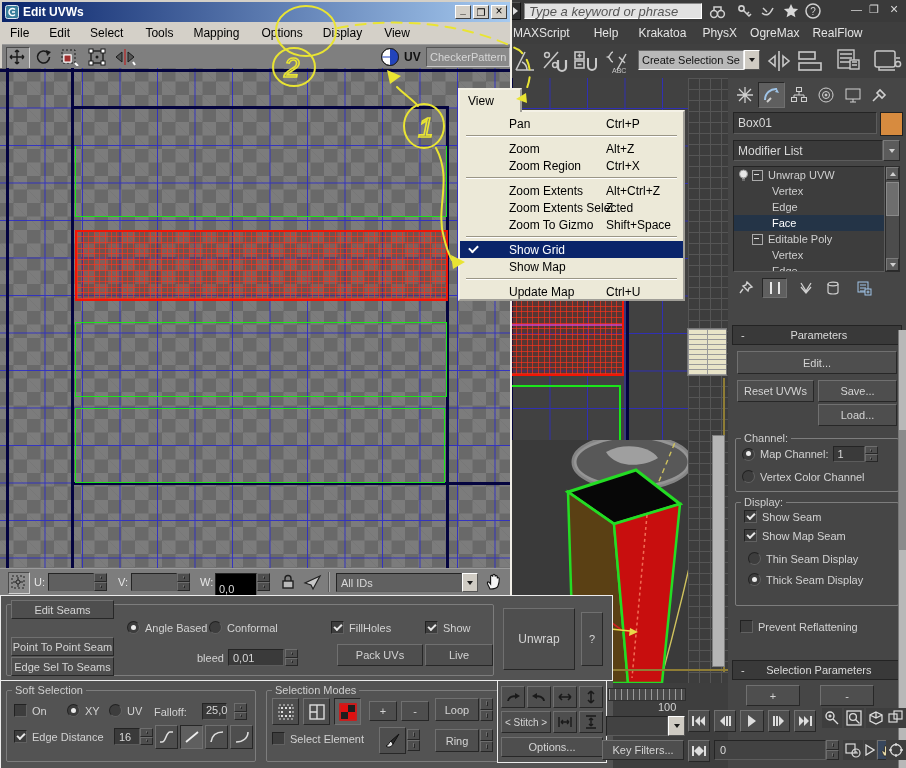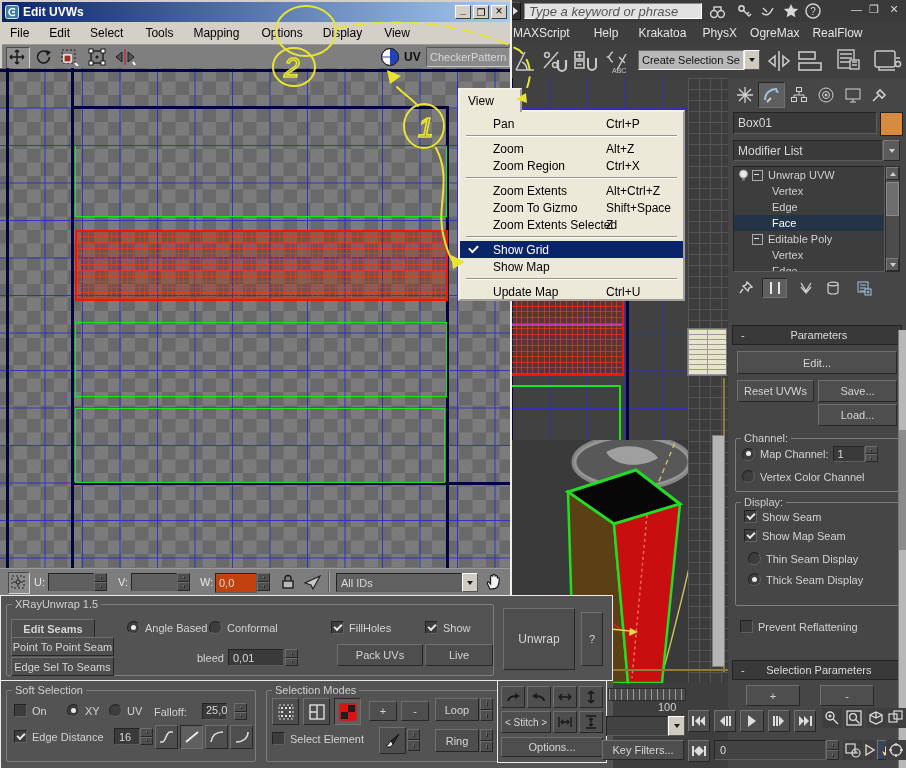--- a/index.html
+++ b/index.html
@@ -37,21 +37,21 @@
   .ddbtn{background:#5b5b5b;border:1px solid;border-color:#7a7a7a #2a2a2a #2a2a2a #7a7a7a;
     display:flex;align-items:center;justify-content:center;box-sizing:border-box;}
   .ddbtn.light{background:#cfcbc3;border-color:#fff #555 #555 #fff;}
   
   .roll{background:#393939;border:1px solid #232323;color:#dadada;font-size:11px;
     display:flex;align-items:center;box-sizing:border-box;}
   .roll span.minus{margin:0 8px;}
   .roll span.title{flex:1;text-align:center;margin-right:16px;}
   
   .vmenu{background:#ece9d8;border:2px outset #f4f1e6;font-size:12px;color:#000;}
-  .mi{height:17px;display:flex;align-items:center;position:relative;padding-left:33px;}
+  .mi{height:17px;display:flex;align-items:center;position:relative;padding-left:49px;}
   .mi .sc{position:absolute;left:146px;}
   .mi.hl{background:#0a246a;color:#fff;}
   .mi .chk{position:absolute;left:9px;top:4px;width:7px;height:4px;
     border-left:2px solid #000;border-bottom:2px solid #000;transform:rotate(-45deg);}
   .mi.hl .chk{border-color:#fff;}
   .msep{height:1px;background:#9a9686;margin:3px 6px 4px 6px;box-shadow:0 1px 0 #fff;}
   
   .checker{background-color:#696969;
     background-image:linear-gradient(45deg,#7c7c7c 25%,transparent 25%,transparent 75%,#7c7c7c 75%),
       linear-gradient(45deg,#7c7c7c 25%,transparent 25%,transparent 75%,#7c7c7c 75%);
@@ -325,21 +325,21 @@
       <div class="a sunk" style="left:131px;top:4px;width:46px;height:18px;background:#5f5f5f;"></div>
       <div class="a spn" style="left:177px;top:4px;height:18px;">
           <div>
             <div class="tu"></div>
           </div>
           <div>
             <div class="td"></div>
           </div>
         </div>
       <span class="a" style="left:200px;top:7px;font-size:11px;color:#e6e6e6;">W:</span>
-      <div class="a sunk" style="left:215px;top:4px;width:42px;height:20px;background:#c2410c;display:flex;align-items:center;">
+      <div class="a sunk" style="left:215px;top:4px;width:42px;height:32px;background:#000000;display:flex;align-items:center;">
         <span style="margin-left:3px;color:#dcdcdc;">0,0</span>
       </div>
       <div class="a spn" style="left:257px;top:4px;height:18px;">
           <div>
             <div class="tu"></div>
           </div>
           <div>
             <div class="td"></div>
           </div>
         </div>
@@ -584,21 +584,21 @@
   </div>
 
   <div class="a" style="left:898px;top:330px;width:8px;height:438px;background:#b8b8b8;border-left:1px solid #777;">
     <div style="width:100%;height:120px;margin-top:100px;background:#8b8b8b;"></div>
   </div>
 
   <div class="a" style="left:0;top:595px;width:613px;height:86px;background:#535353;border:1px solid #ececec;box-sizing:border-box;">
     <fieldset class="a" style="left:5px;top:2px;width:488px;height:78px;">
       <legend>XRayUnwrap 1.5</legend>
     </fieldset>
-    <div class="dbtn" style="position:absolute;left:10px;top:23px;width:84px;height:19px;font-weight:bold;">
+    <div class="dbtn" style="position:absolute;left:10px;top:4px;width:103px;height:19px;">
         <span>Edit Seams</span>
       </div>
     <div class="dbtn" style="position:absolute;left:10px;top:41px;width:103px;height:19px;">
         <span>Point To Point Seam</span>
       </div>
     <div class="dbtn" style="position:absolute;left:10px;top:61px;width:103px;height:19px;">
         <span>Edge Sel To Seams</span>
       </div>
     <div class="row a" style="left:126px;top:25px;">
       <div class="rd on"></div>
@@ -973,26 +973,26 @@
     <div class="mi">
         <span>Zoom Region</span>
         <span class="sc">Ctrl+X</span>
       </div>
     <div class="msep"></div>
     <div class="mi">
         <span>Zoom Extents</span>
         <span class="sc">Alt+Ctrl+Z</span>
       </div>
     <div class="mi">
+        <span>Zoom Extents Selected</span>
+        <span class="sc">Z</span>
+      </div>
+    <div class="mi">
         <span>Zoom To Gizmo</span>
         <span class="sc">Shift+Space</span>
-      </div>
-    <div class="mi">
-        <span>Zoom Extents Selected</span>
-        <span class="sc">Z</span>
       </div>
     <div class="msep"></div>
     <div class="mi hl">
         <span class="chk"></span>
         <span>Show Grid</span>
       </div>
     <div class="mi">
         <span>Show Map</span>
       </div>
     <div class="msep"></div>

